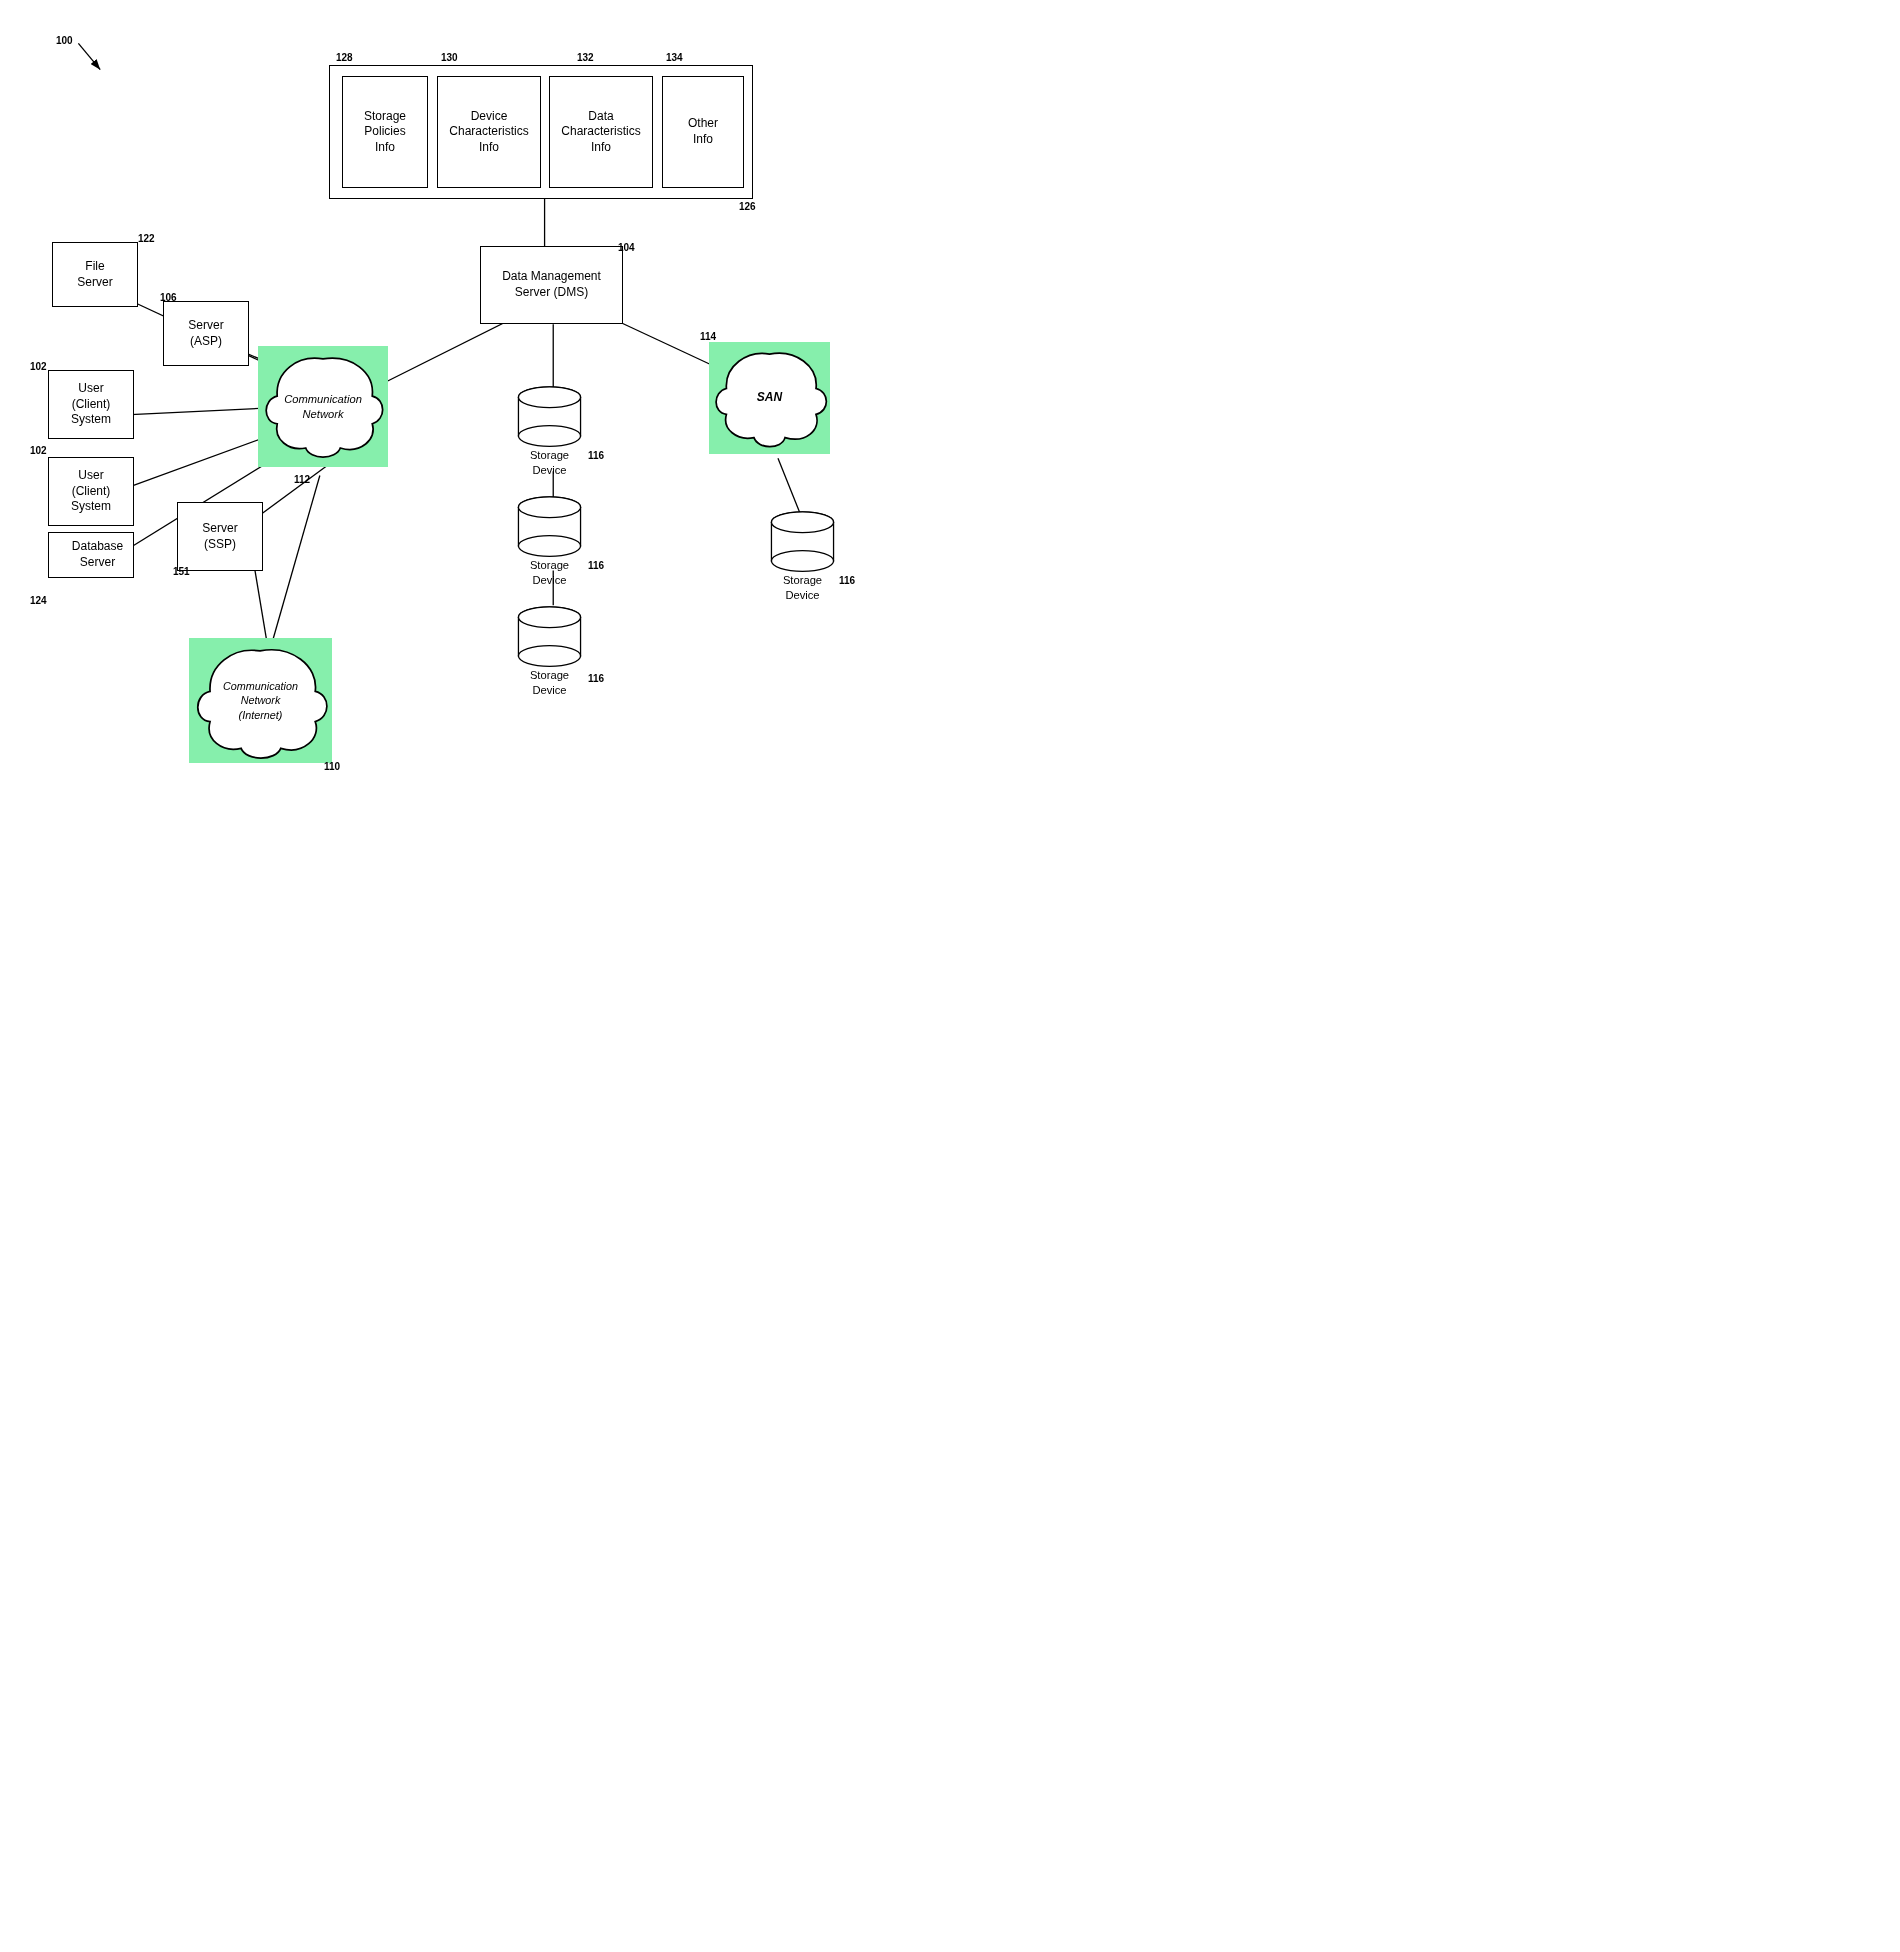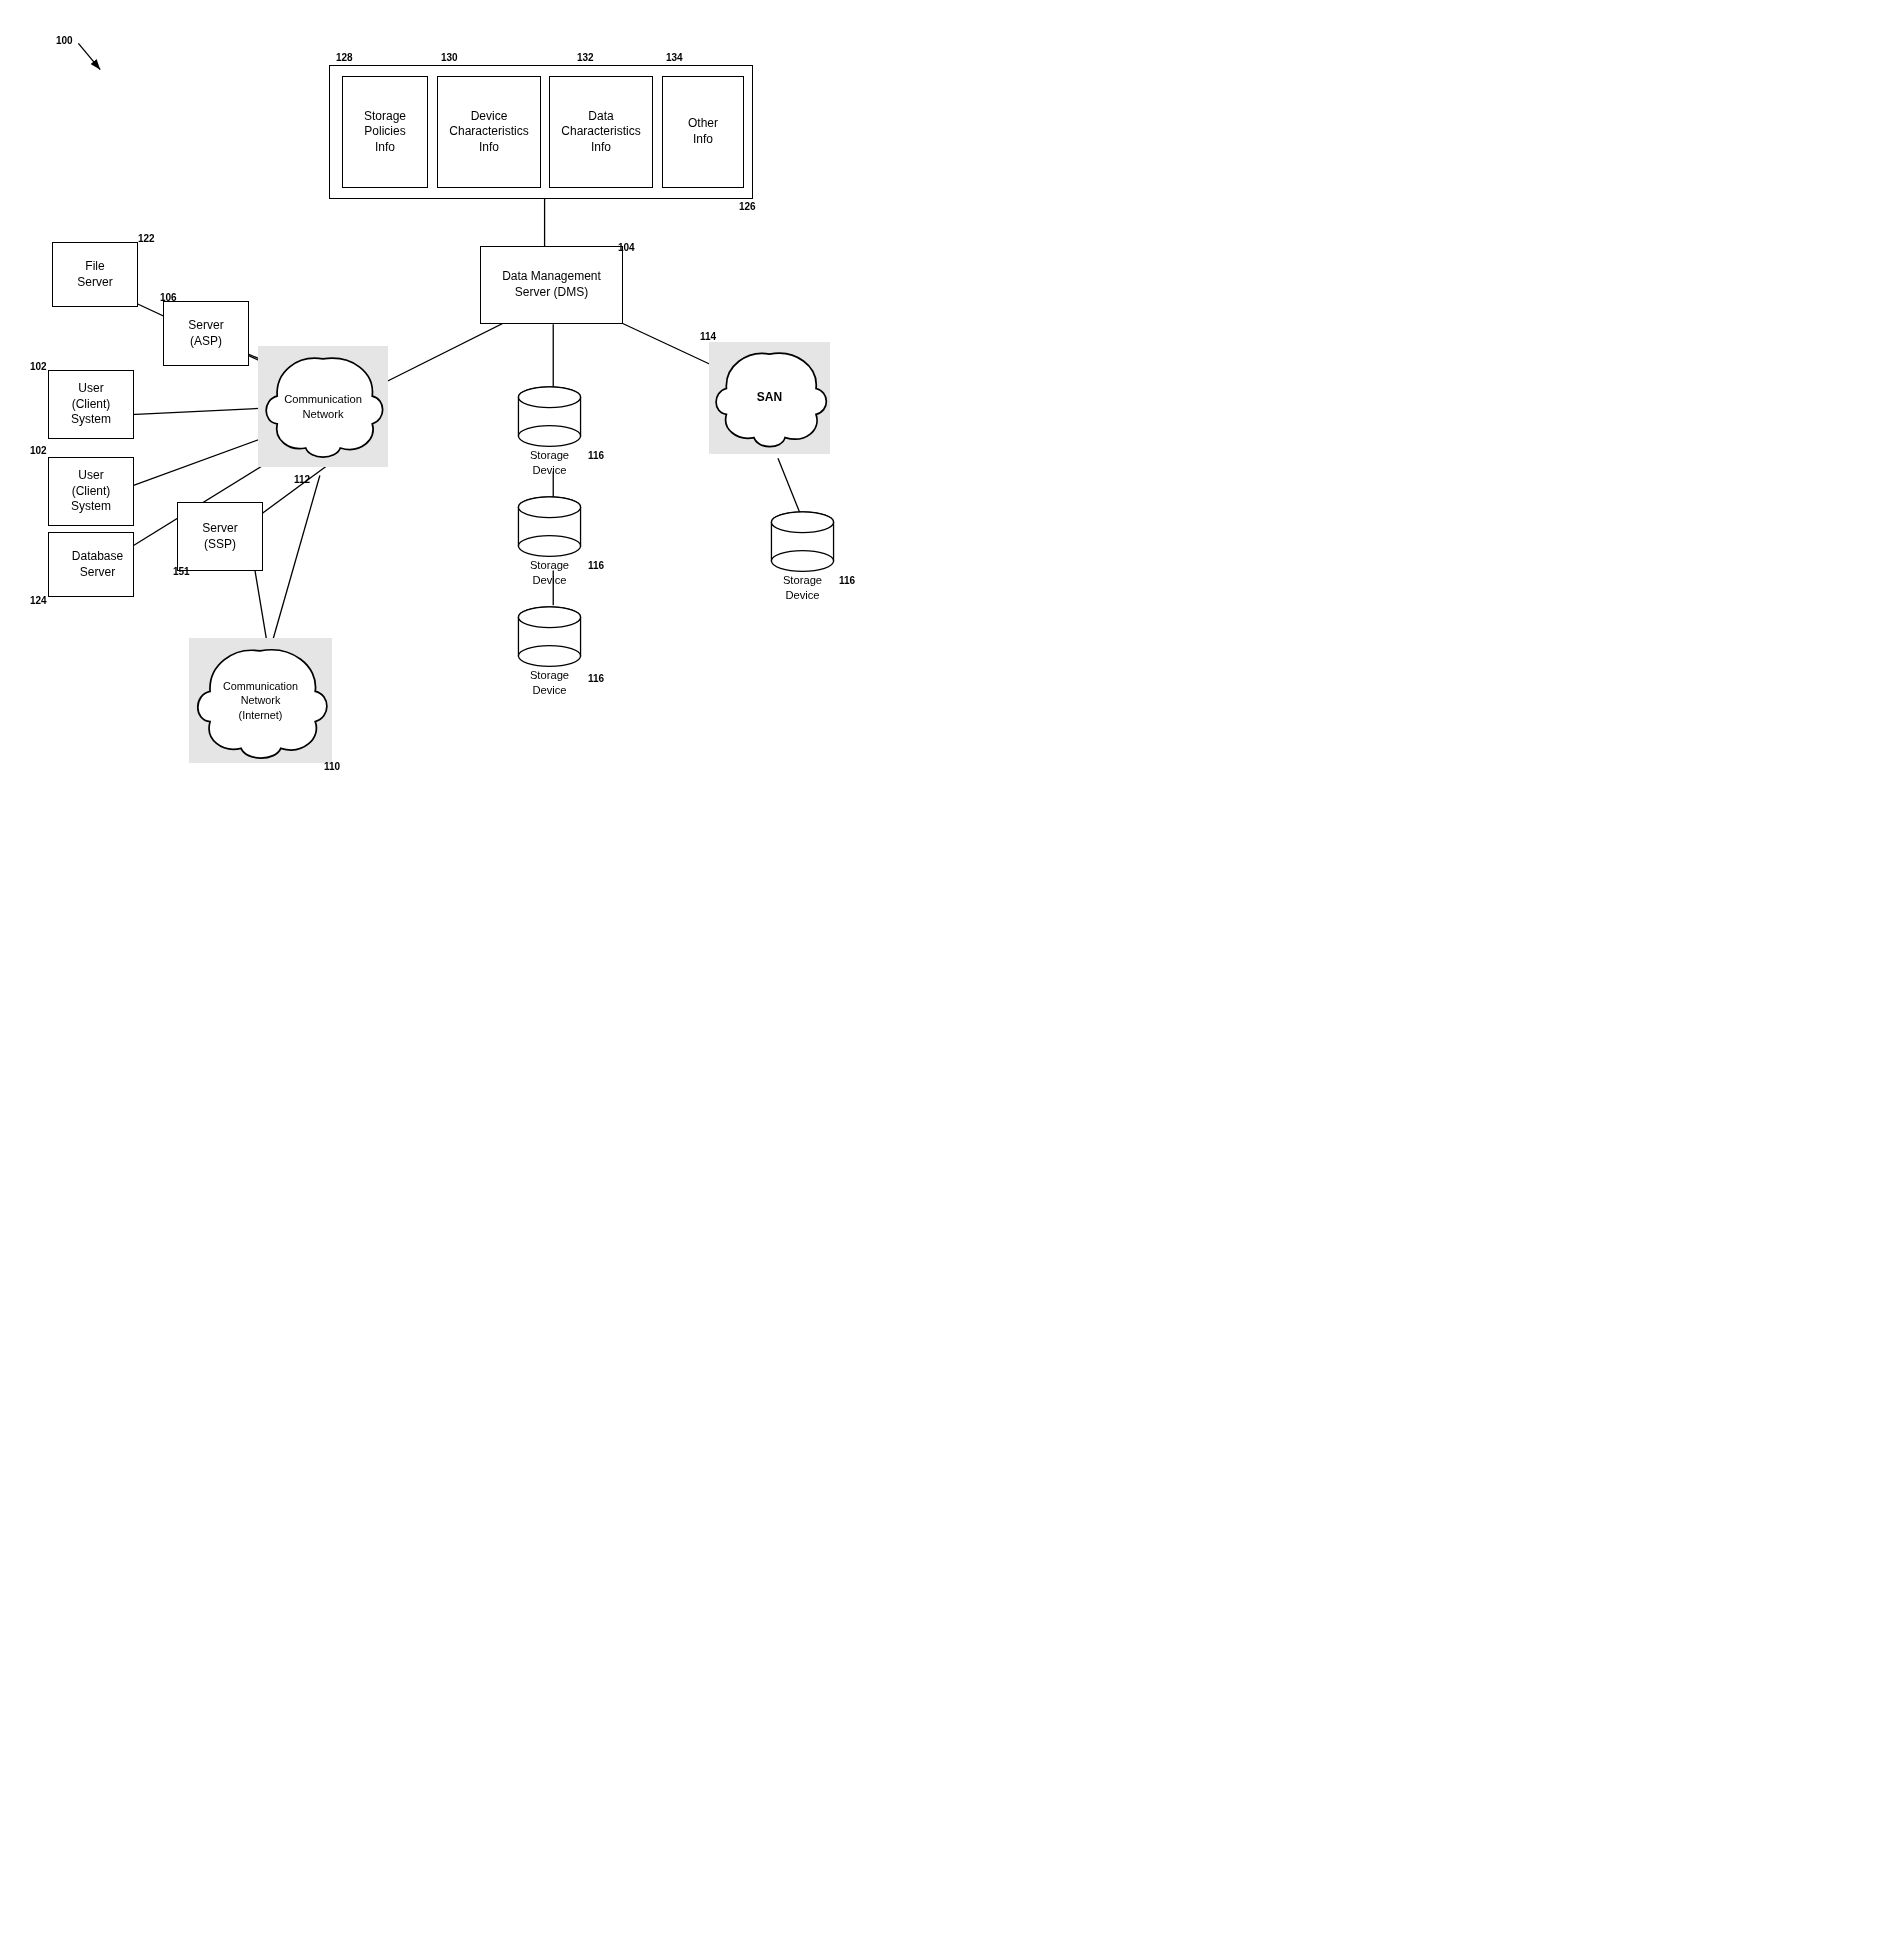--- a/index.html
+++ b/index.html
@@ -28,27 +28,28 @@
       background: #fff;
       display: flex;
       align-items: center;
       justify-content: center;
       text-align: center;
       font-size: 12px;
       line-height: 1.3;
     }
     .cloud {
       position: absolute;
-      background: #e5e5e5;
+      background: #86efac;
       display: flex;
       align-items: center;
       justify-content: center;
       text-align: center;
       font-size: 12px;
       line-height: 1.3;
+      font-style: italic;
     }
     .storage-device {
       position: absolute;
       display: flex;
       flex-direction: column;
       align-items: center;
       justify-content: flex-start;
       text-align: center;
       font-size: 11.2px;
       line-height: 1.3;
@@ -162,21 +163,21 @@
 
   <div class="box" style="left:48px; top:370px; width:86px; height:69px;">
     <span>User<br>(Client)<br>System</span>
   </div>
   <span class="label-ref" style="left:30px; top:361px;">102</span>
 
   <div class="box" style="left:48px; top:457px; width:86px; height:69px;">
     <span>User<br>(Client)<br>System</span>
   </div>
 
-  <div class="box" style="left:48px; top:532px; width:86px; height:65px;padding-left:13px;">
+  <div class="box" style="left:48px; top:532px; width:86px; height:46px;padding-left:13px;">
     <span>Database<br>Server</span>
   </div>
   <span class="label-ref" style="left:30px; top:595px;">124</span>
   <span class="label-ref" style="left:30px; top:445px;">102</span>
 
   <div class="box" style="left:177px; top:502px; width:86px; height:69px;">
     <span>Server<br>(SSP)</span>
   </div>
   <span class="label-ref" style="left:173px; top:566px;">151</span>
 

